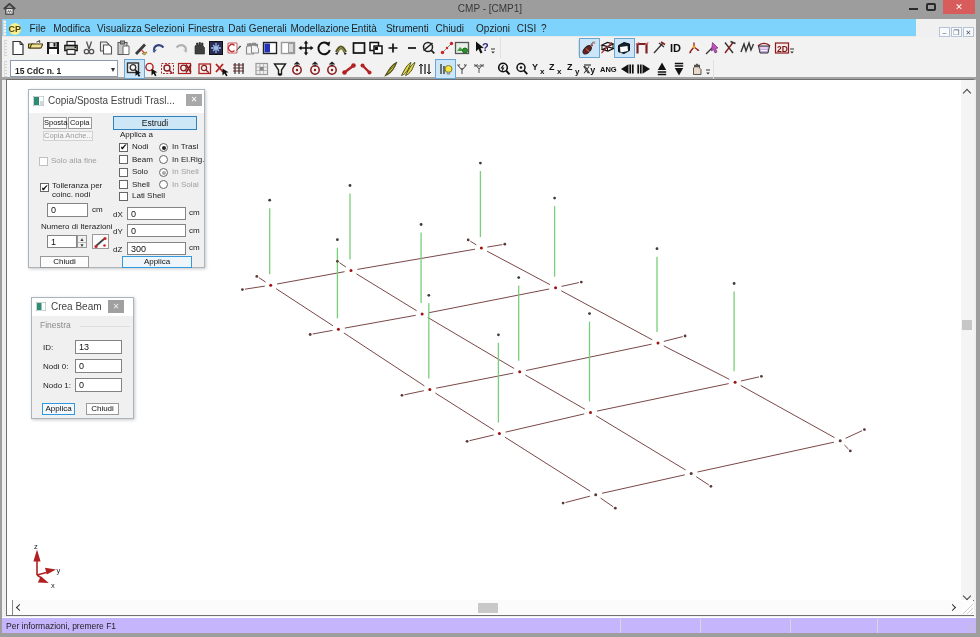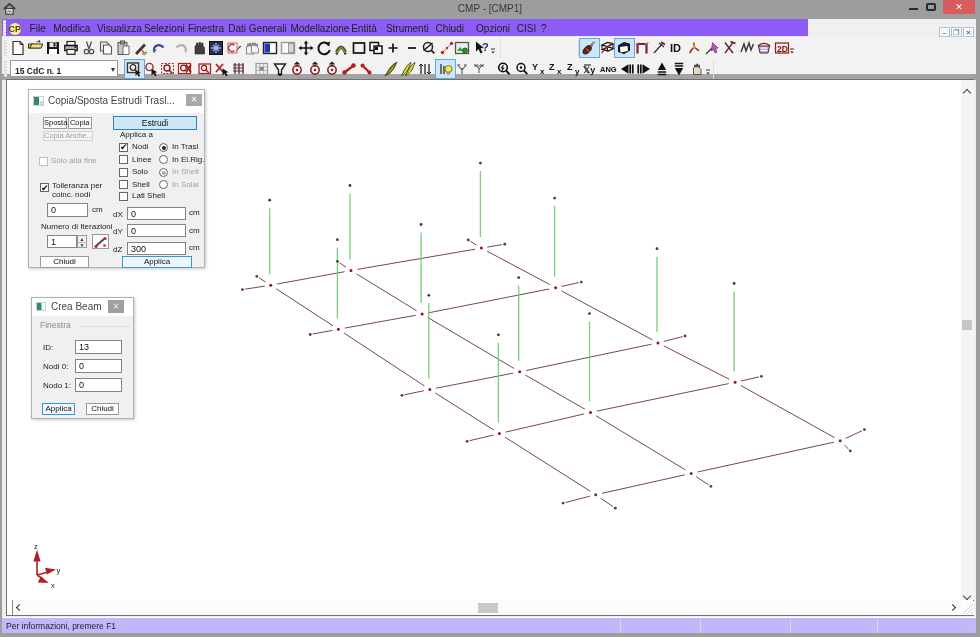--- a/index.html
+++ b/index.html
@@ -3,24 +3,24 @@
 <style>
 html,body{margin:0;padding:0;width:980px;height:637px;overflow:hidden;
  font-family:"Liberation Sans",sans-serif;background:#f0f0f0;position:relative;
  -webkit-font-smoothing:antialiased}
 *{box-sizing:border-box}
 .abs{position:absolute}
 #titlebar{left:0;top:0;width:980px;height:19px;background:#9d9d9d;}
 #titlebar .title{width:100%;text-align:center;font-size:10px;color:#383838;line-height:18px}
 #btn-close{right:5px;top:0;width:32px;height:14px;background:#d85c5c;color:#fff;
  text-align:center;font-size:9px;line-height:14px}
-#menubar{left:0;top:19px;width:808px;height:18px;background:#8b5cf6;border-bottom:1px solid #e8e8e8}
+#menubar{left:0;top:19px;width:916px;height:18px;background:#7dd3fc;border-bottom:1px solid #e8e8e8}
 .menuitem{position:absolute;top:0;font-size:10px;color:#1f1f1f;line-height:19px;white-space:nowrap}
 #toolbar1{left:0;top:37px;width:980px;height:22px;background:#f2f2f2}
-#toolbar2{left:0;top:59px;width:980px;height:21px;background:#f2f2f2;border-bottom:6px solid #a3a3a3}
+#toolbar2{left:0;top:59px;width:980px;height:21px;background:#f2f2f2;border-bottom:3px solid #a3a3a3}
 .ticon{position:absolute;width:17px;height:16px}
 .tsep{position:absolute;width:1px;height:16px;background:#c9c9c9;top:3px}
 .grip{position:absolute;width:3px;height:16px;top:3px;
  background:repeating-linear-gradient(to bottom,#cfcfcf 0 1px,#f2f2f2 1px 3px);border-left:1px solid #dcdcdc}
 #canvas{left:6px;top:79px;width:968px;height:537px;background:#fff;border:1px solid #707070}
 #vscroll{left:961px;top:80px;width:12.5px;height:520px;background:#f4f4f4}
 #vthumb{left:961.5px;top:319.5px;width:10.5px;height:10px;background:#c6c6c6}
 #hscroll{left:7px;top:600px;width:954px;height:15px;background:#fbfbfb}
 #hthumb{left:478px;top:603px;width:20px;height:10px;background:#c9c9c9}
 #statusbar{left:1.5px;top:617px;width:974px;height:15.5px;background:#c4b5fd;border-top:1px solid #fff;
@@ -583,21 +583,21 @@
 <button class="btn btnsel" style="left:84px;top:26px;width:84px;height:14px;font-size:8.5px;line-height:11px">Estrudi</button>
 <button class="btn btndis" style="left:14px;top:41px;width:50px;height:10px;font-size:7.5px;line-height:8px;padding:0;white-space:nowrap;overflow:hidden">Copia Anche...</button>
 <div class="abs lbl" style="left:91px;top:40px;font-size:8px">Applica a</div>
 <div class="cb" style="left:90px;top:52.5px"></div>
     <div class="chk" style="left:91px;top:53px">✔</div>
 <div class="abs lbl" style="left:103px;top:52px;font-size:8px">Nodi</div>
 <div class="rb" style="left:130px;top:52.5px"></div>
     <div class="abs" style="left:133px;top:55.5px;width:4px;height:4px;border-radius:50%;background:#222"></div>
 <div class="abs lbl" style="left:143px;top:52px;font-size:8px">In Trasl</div>
 <div class="cb" style="left:90px;top:65px"></div>
-<div class="abs lbl" style="left:103px;top:64.5px;font-size:8px">Linee</div>
+<div class="abs lbl" style="left:103px;top:64.5px;font-size:8px">Beam</div>
 <div class="rb" style="left:130px;top:65px"></div>
 <div class="abs lbl" style="left:143px;top:64.5px;font-size:8px">In El.Rig.</div>
 <div class="cb" style="left:90px;top:77.5px"></div>
 <div class="abs lbl" style="left:103px;top:77px;font-size:8px">Solo</div>
 <div class="rb cbdis" style="left:130px;top:77.5px"></div>
     <div class="abs" style="left:133px;top:80.5px;width:4px;height:4px;border-radius:50%;background:#aaa"></div>
 <div class="abs lbl lbldis" style="left:143px;top:77px;font-size:8px">In Shell</div>
 <div class="cb" style="left:90px;top:90px"></div>
 <div class="abs lbl" style="left:103px;top:89.5px;font-size:8px">Shell</div>
 <div class="rb cbdis" style="left:130px;top:90px"></div>

